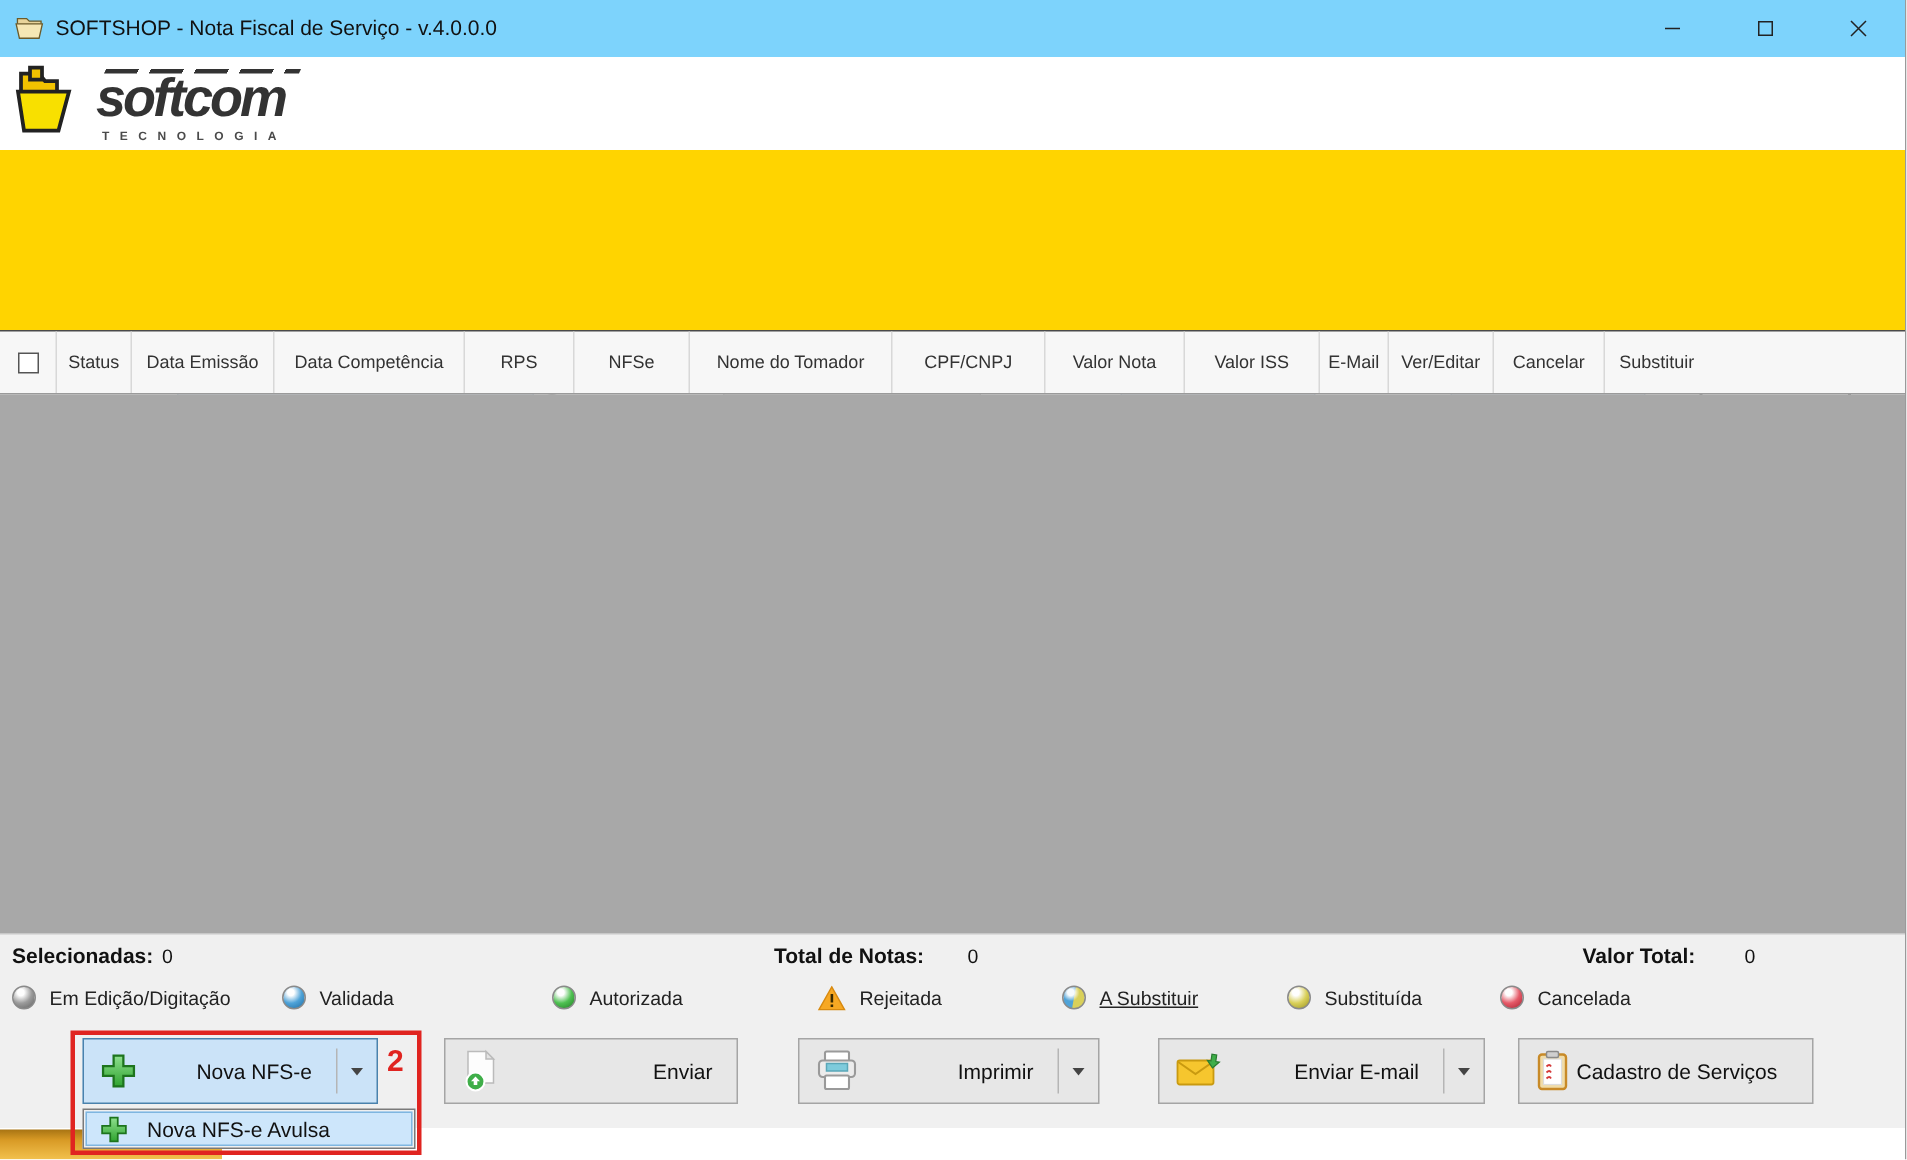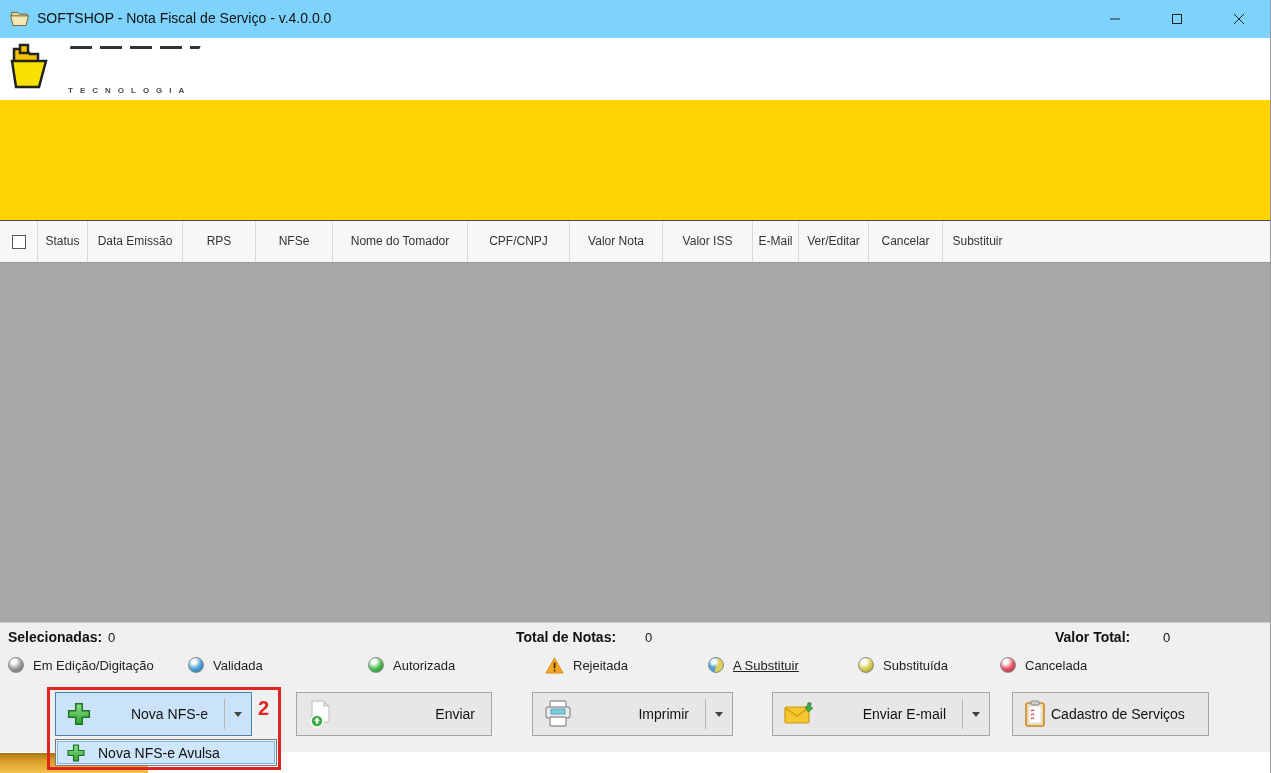--- a/index.html
+++ b/index.html
@@ -135,20 +135,21 @@
 
   <div class="logobar">
     <span class="logo-folder">
       <svg viewBox="0 0 56 56" width="56" height="56">
         <path d="M8 8 h12 l4 5 h8 v8 H8 z" fill="#f2c200" stroke="#222" stroke-width="2.5"></path>
         <path d="M6 20 h34 l-7 26 H10 z" fill="#f8e000" stroke="#222" stroke-width="2.5"></path>
         <path d="M14 4 h8 v8 h-8 z" fill="#f2c200" stroke="#222" stroke-width="2.5"></path>
       </svg>
     </span>
     <div class="logo-dashes"></div>
+    <span class="logo-name">softcom</span>
     <span class="logo-tagline">TECNOLOGIA</span>
   </div>
 
   <div class="filterbar">
 
     <span class="flabel" style="left:8px; top:135px;">Empresa:</span>
     <div class="field combo" style="left:118px; top:130px; width:262px;">
       <span class="val">MATRIZ - 06220266000126</span>
       <svg class="chev" viewBox="0 0 12 12">
           <polyline points="2,4 6,8.5 10,4" fill="none" stroke="#555" stroke-width="1.3"></polyline>
@@ -232,20 +233,21 @@
       <span>Buscar</span>
     </button>
   </div>
 
   <div class="thead">
     <div class="th" style="width:38px;">
       <span class="hdr-check"></span>
     </div>
     <div class="th" style="width:50px;">Status</div>
     <div class="th" style="width:95px;">Data Emissão</div>
+    <div class="th" style="width:127px;">Data Competência</div>
     <div class="th" style="width:73px;">RPS</div>
     <div class="th" style="width:77px;">NFSe</div>
     <div class="th" style="width:135px;">Nome do Tomador</div>
     <div class="th" style="width:102px;">CPF/CNPJ</div>
     <div class="th" style="width:93px;">Valor Nota</div>
     <div class="th" style="width:90px;">Valor ISS</div>
     <div class="th" style="width:46px;">E-Mail</div>
     <div class="th" style="width:70px;">Ver/Editar</div>
     <div class="th" style="width:74px;">Cancelar</div>
     <div class="th" style="width:69px;">Substituir</div>

